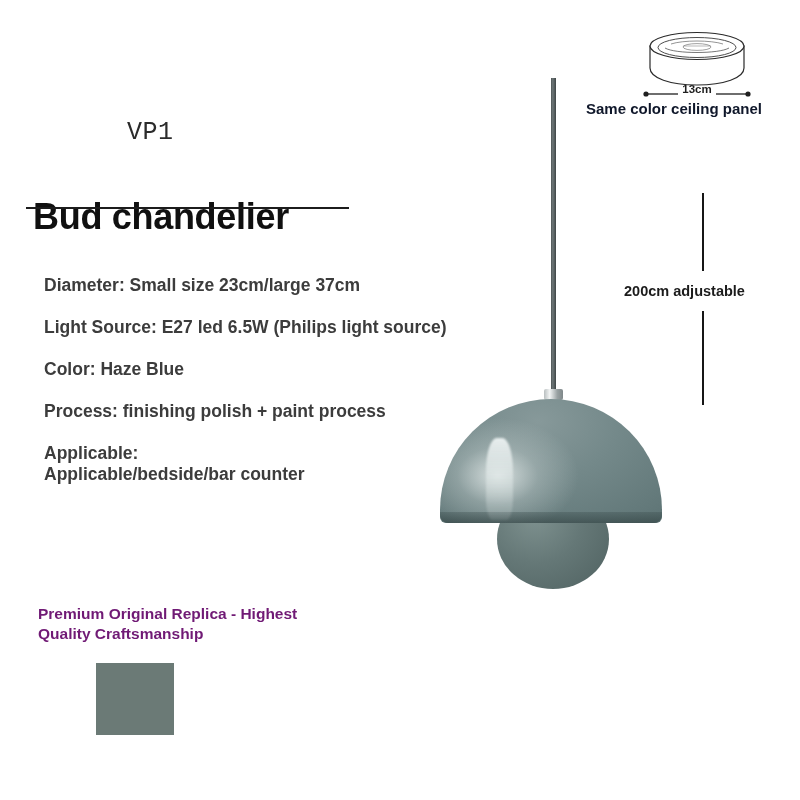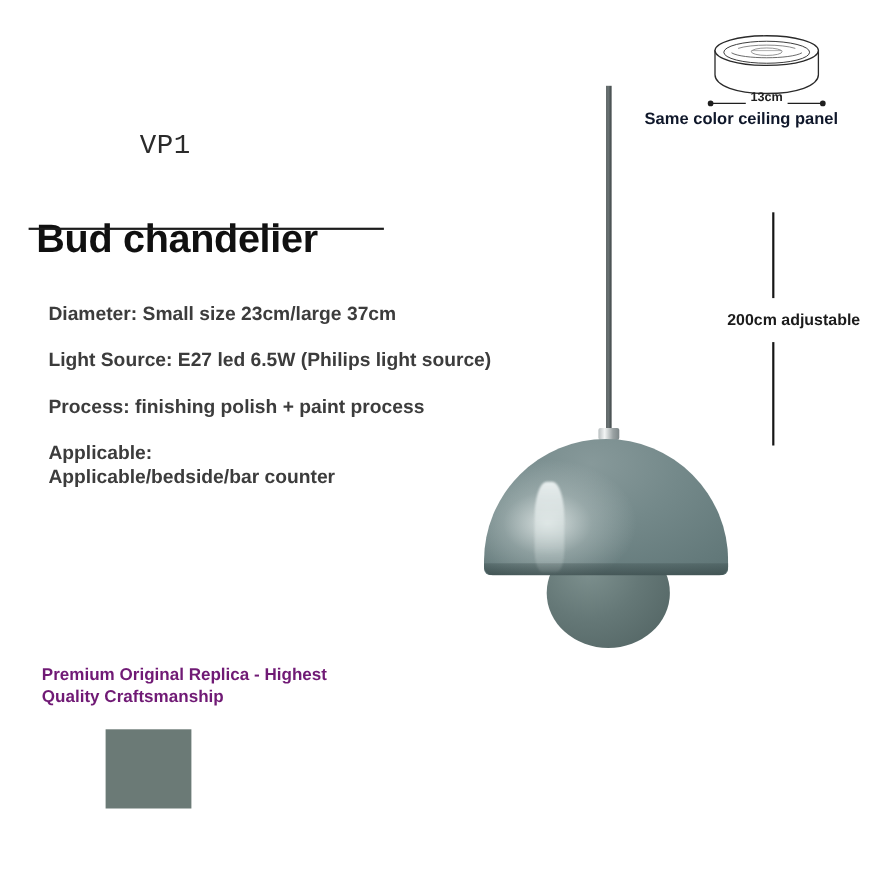--- a/index.html
+++ b/index.html
@@ -205,41 +205,42 @@
     top: 311px;
     width: 1.6px;
     height: 94px;
     background: #161616;
   }
   .adjust-label {
     position: absolute;
     left: 624px;
     top: 284px;
     width: 158px;
-    text-align: right;
+    text-align: left;
     font-size: 14.5px;
     font-weight: 700;
     color: #1b1b1b;
     line-height: 1;
   }
 </style>
 </head>
 <body>
 
 <div id="page">
 
   <div class="model-code">VP1</div>
 
   <div class="product-title">Bud chandelier</div>
 
   <div class="title-underline"></div>
 
   <div class="spec-list">
     <div class="spec-line">Diameter: Small size 23cm/large 37cm</div>
     <div class="spec-line">Light Source: E27 led 6.5W (Philips light source)</div>
+    <div class="spec-line">Color: Haze Blue</div>
     <div class="spec-line">Process: finishing polish + paint process</div>
     <div class="spec-line">Applicable:
 Applicable/bedside/bar counter</div>
   </div>
 
   <div class="promo-text" style="color: #701a75;">Premium Original Replica - Highest
 Quality Craftsmanship</div>
 
   <div class="color-swatch" style="background: rgb(107, 122, 118);"></div>
 

